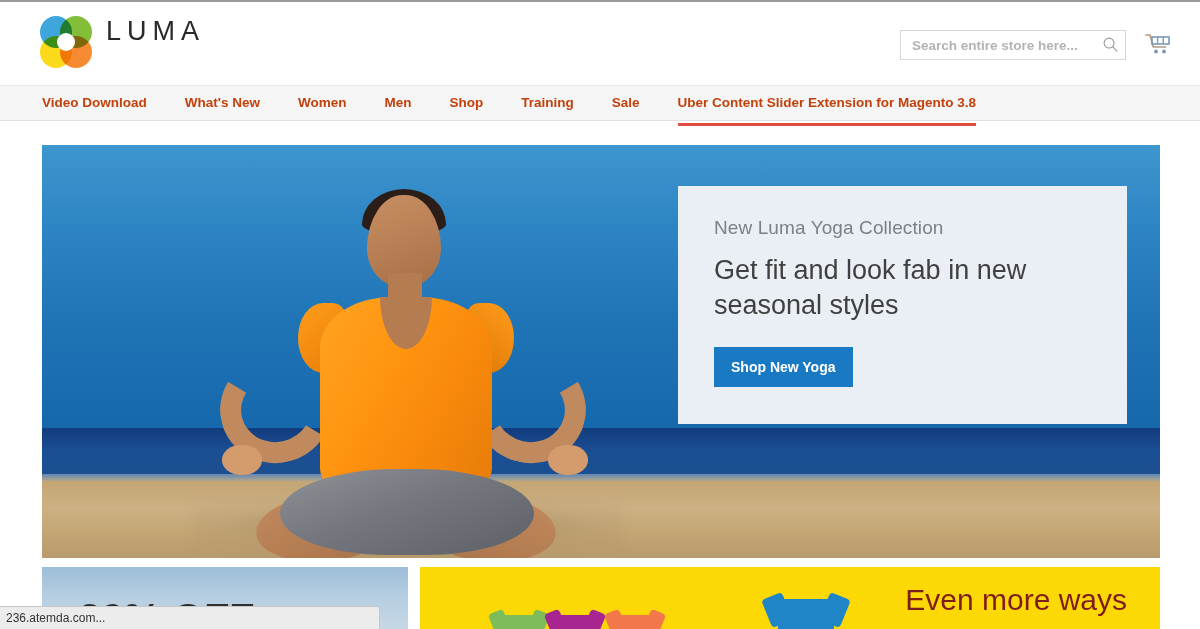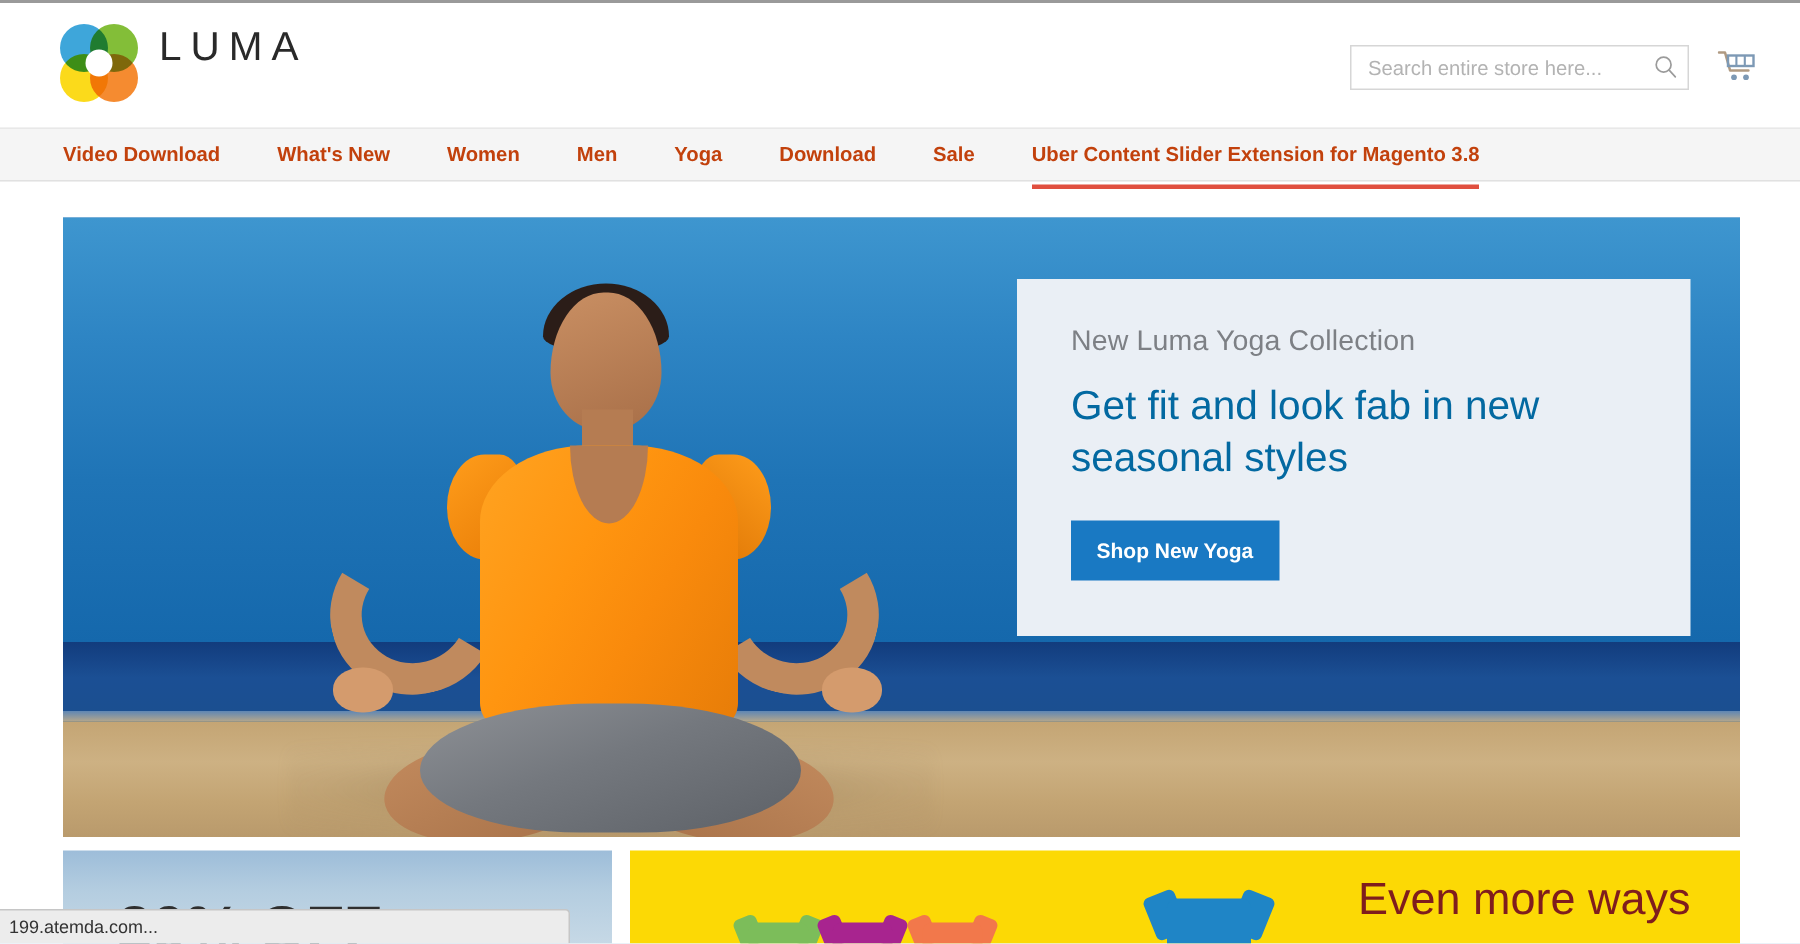--- a/index.html
+++ b/index.html
@@ -72,20 +72,21 @@
   }
   .search-input {
     width: 100%; height: 30px;
     border: 1px solid #d6d6d6;
     background: #ffffff;
     padding: 0 30px 0 11px;
     font-size: 13.5px;
     color: #be185d;
     font-family: "Liberation Sans", sans-serif;
     outline: none;
+    font-weight: bold;
   }
   .search-input::placeholder { color: #b3b3b3; }
   .search-icon {
     position: absolute;
     right: 7px; top: 6px;
     width: 17px; height: 17px;
     cursor: pointer;
   }
   .cart-icon {
     margin-left: 19px; margin-right: 29px;
@@ -238,21 +239,21 @@
   .slide-eyebrow {
     font-size: 19px;
     color: #7d8085;
     font-weight: 400;
     letter-spacing: .1px;
     margin-bottom: 14px;
   }
   .slide-title {
     font-size: 27px;
     line-height: 35px;
-    color: #0369a1;
+    color: #404040;
     font-weight: 400;
     margin-bottom: 24px;
   }
   .slide-btn {
     display: inline-block;
     background: #1979c3;
     color: #ffffff;
     font-size: 14px;
     font-weight: bold;
     padding: 12px 17px;
@@ -368,22 +369,22 @@
         <circle cx="19" cy="18.5" r="1.9" fill="#7d99b5"></circle>
       </svg>
     </div>
   </div>
 
   <nav class="nav">
     <div class="nav-item">Video Download</div>
     <div class="nav-item">What's New</div>
     <div class="nav-item">Women</div>
     <div class="nav-item">Men</div>
-    <div class="nav-item">Yoga</div>
-    <div class="nav-item">Download</div>
+    <div class="nav-item">Shop</div>
+    <div class="nav-item">Training</div>
     <div class="nav-item">Sale</div>
     <div class="nav-item active">Uber Content Slider Extension for Magento 3.8</div>
   </nav>
 
   <div class="hero">
     <div class="sky"></div>
     <div class="ocean"></div>
     <div class="sand"></div>
     <div class="sand-shadow"></div>
 
@@ -433,16 +434,16 @@
       <div class="shirt" style="left:348px; width:76px; height:60px; bottom:-22px;">
         <b class="l" style="background:#1f85c6; width:22px; height:30px; left:-2px;"></b>
         <b class="r" style="background:#1f85c6; width:22px; height:30px; right:-2px;"></b>
         <i style="background:#1f85c6; left:10px; width:56px; height:52px;"></i>
       </div>
       <div class="pr-text">Even more ways</div>
     </div>
   </div>
 
   <div class="statusbar">
-    <span>199.atemda.com...</span>
+    <span>236.atemda.com...</span>
   </div>
 
 </div>
 
 </body></html>

